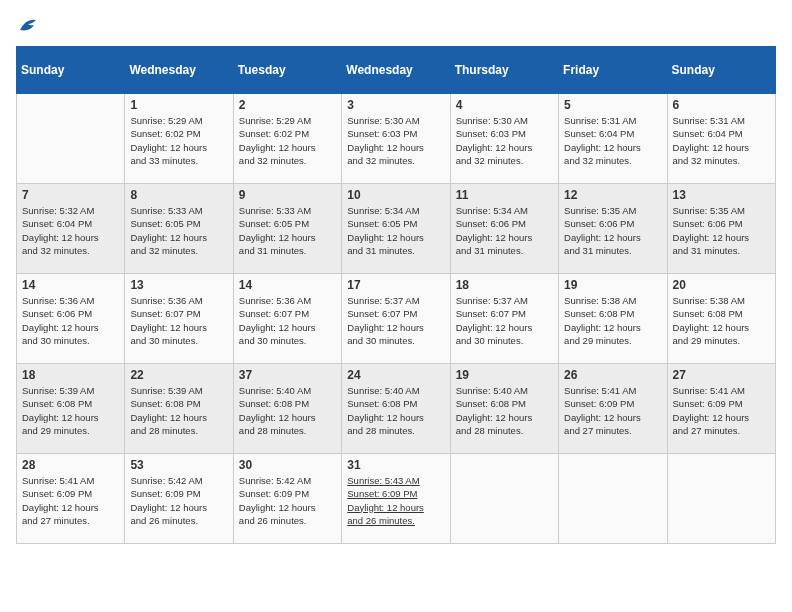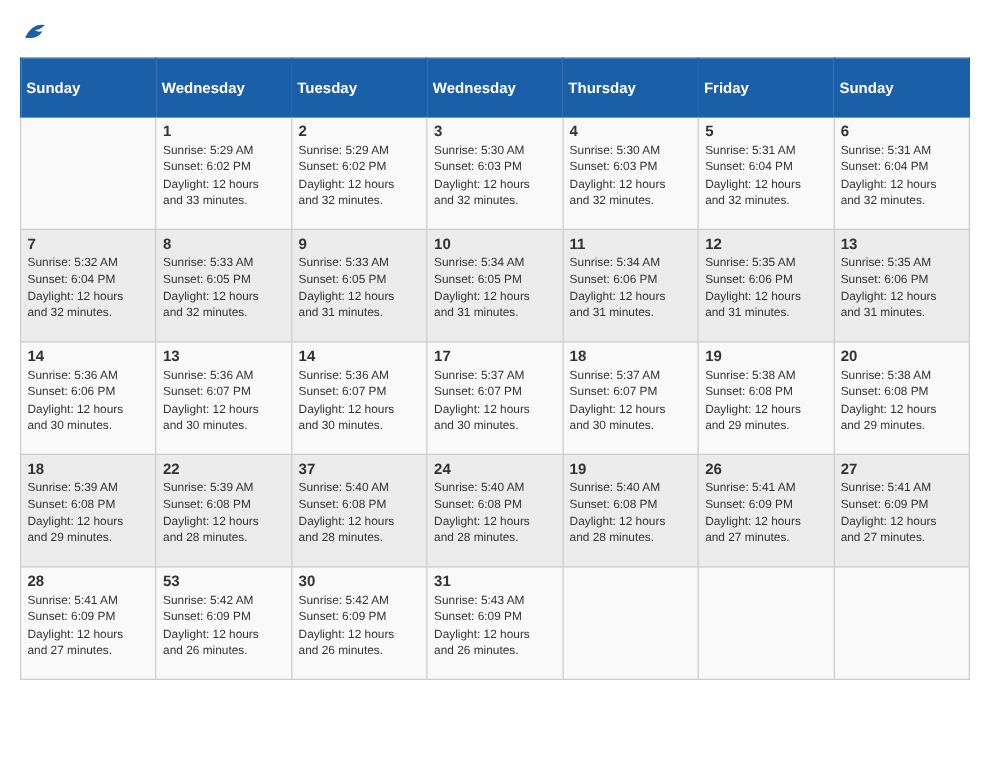--- a/index.html
+++ b/index.html
@@ -331,21 +331,21 @@
         </td>
         <td>
           <span class="day-number">30</span>
           <div class="day-info" style="white-space: pre-line;">Sunrise: 5:42 AM
 Sunset: 6:09 PM
 Daylight: 12 hours
 and 26 minutes.</div>
         </td>
         <td>
           <span class="day-number">31</span>
-          <div class="day-info" style="white-space: pre-line;">Sunrise: 5:43 AM
+          <div class="day-info" style="white-space: pre-line; text-decoration: underline;">Sunrise: 5:43 AM
 Sunset: 6:09 PM
 Daylight: 12 hours
 and 26 minutes.</div>
         </td>
         <td></td>
         <td></td>
         <td></td>
       </tr>
     </tbody>
 </table>

